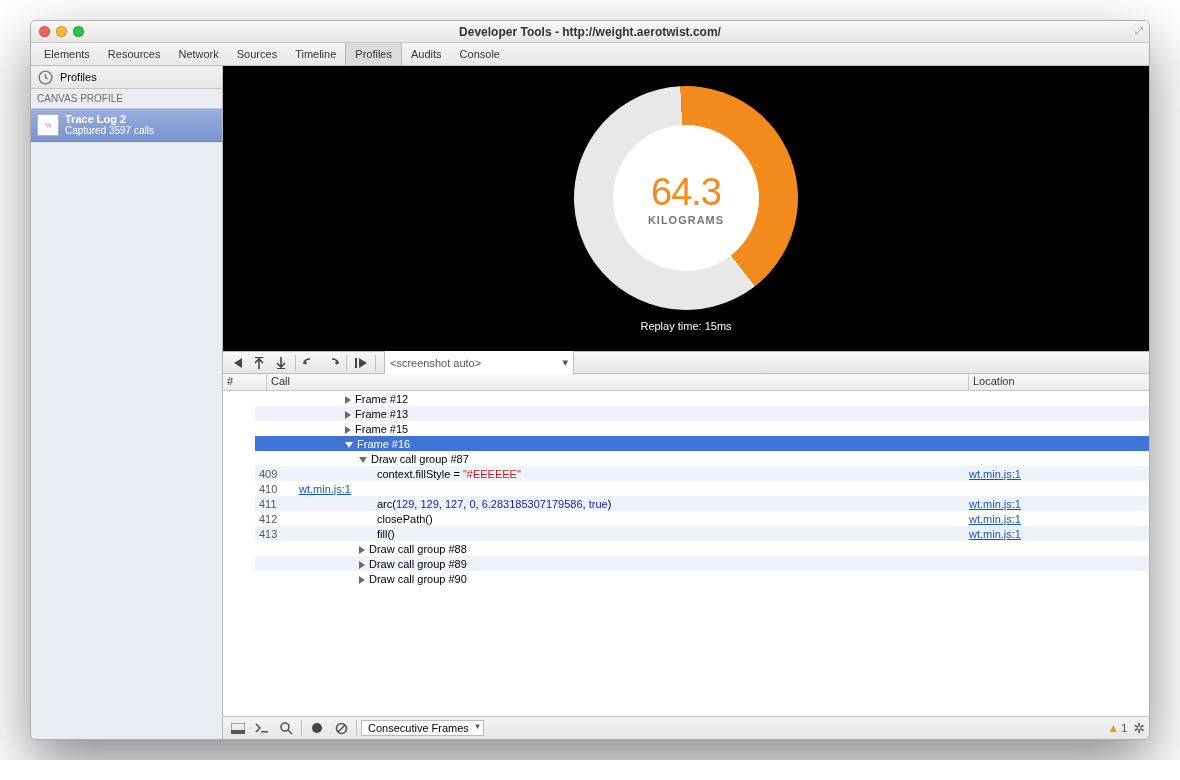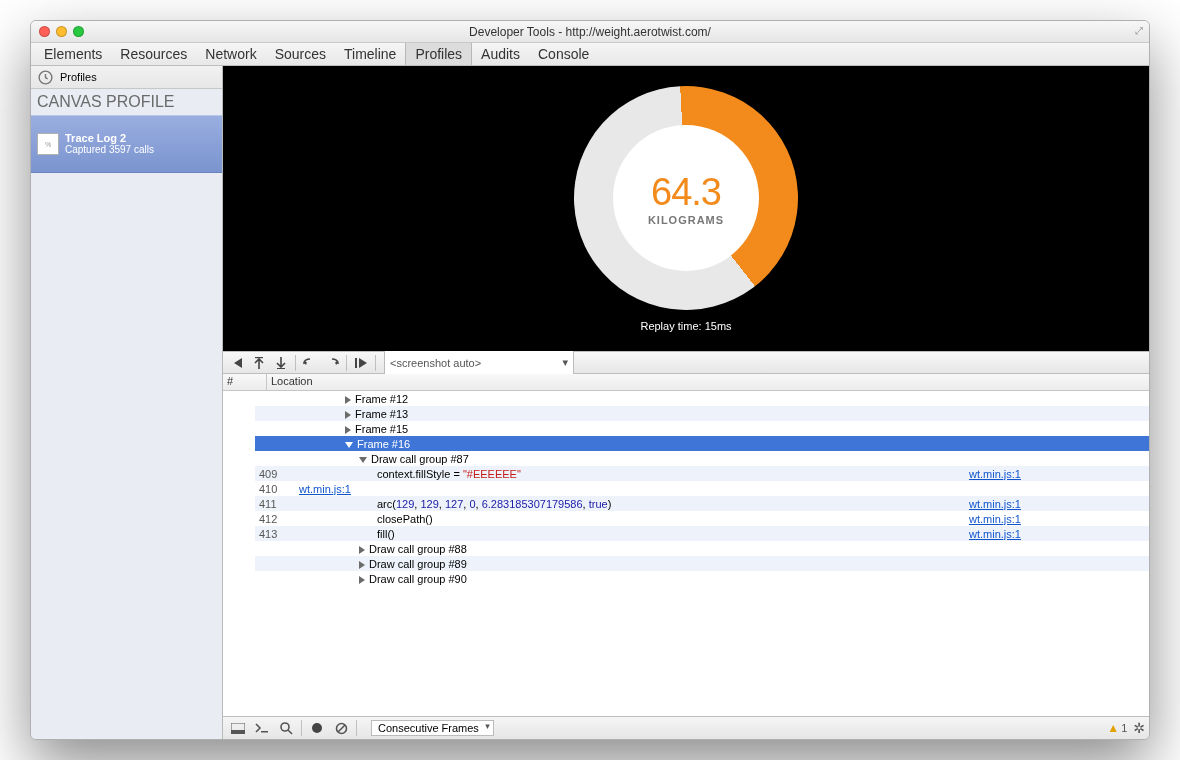--- a/index.html
+++ b/index.html
@@ -2,31 +2,31 @@
 <html><head>
 <meta charset="utf-8">
 <style>
 * { margin:0; padding:0; box-sizing:border-box; font-family:"Lucida Grande","Helvetica Neue",Arial,sans-serif; font-size:11px; }
 body { background:#fff; display:flex; justify-content:center; align-items:flex-start; padding:20px; }
 .window { width:1120px; height:720px; background:#ededed; border:1px solid #b0b0b0; border-radius:6px; box-shadow:0 25px 60px rgba(0,0,0,.45); display:flex; flex-direction:column; overflow:hidden; }
 .titlebar { height:22px; background:linear-gradient(#f7f7f7,#e6e6e6); border-bottom:1px solid #c8c8c8; display:flex; align-items:center; padding:0 8px; position:relative; }
 .traffic { display:flex; gap:6px; }
 .traffic span { width:11px; height:11px; border-radius:50%; border:1px solid rgba(0,0,0,.2); }
 .tl-close{background:#ff5f57}.tl-min{background:#febc2e}.tl-max{background:#28c840}
-.title { position:absolute; left:0; right:0; text-align:center; font-size:12px; color:#333; }
+.title { position:absolute; left:0; right:0; text-align:center; font-size:12px; color:#333;font-weight:bold; }
 .maximize-icon { position:absolute; right:6px; top:4px; color:#888; font-size:10px; }
 .tabbar { height:23px; background:linear-gradient(#f5f5f5,#e8e8e8); border-bottom:1px solid #bdbdbd; display:flex; align-items:stretch; padding-left:4px; }
-.tab { padding:0 9px; display:flex; align-items:center; font-size:14px; color:#333; cursor:default; }
+.tab { padding:0 9px; display:flex; align-items:center; font-size:11px; color:#333; cursor:default; }
 .tab.active { background:#dcdcdc; border-left:1px solid #b8b8b8; border-right:1px solid #b8b8b8; }
 .body { flex:1; display:flex; min-height:0; }
 .sidebar { width:192px; background:#e9edf3; border-right:1px solid #b9b9b9; display:flex; flex-direction:column; }
 .side-header { height:23px; display:flex; align-items:center; gap:6px; padding:0 6px; border-bottom:1px solid #c7c7c7; background:linear-gradient(#f2f2f2,#e7e7e7); }
 .clock-icon { width:17px; height:17px; }
-.side-group-label { padding:4px 6px; font-size:16px; color:#6a6a6a; }
-.side-item { display:flex; align-items:center; gap:6px; padding:16px 6px; background:linear-gradient(#9aaee0,#7a94cf); color:#fff; border-top:1px solid #b7c5e6; border-bottom:1px solid #6a83be; }
+.side-group-label { padding:4px 6px; font-size:10px; color:#6a6a6a; }
+.side-item { display:flex; align-items:center; gap:6px; padding:4px 6px; background:linear-gradient(#9aaee0,#7a94cf); color:#fff; border-top:1px solid #b7c5e6; border-bottom:1px solid #6a83be; }
 .side-item .file-icon { width:22px; height:22px; background:#fff; border:1px solid #b0b0b0; display:flex; align-items:center; justify-content:center; font-size:7px; color:#999; }
 .side-item .lines { line-height:12px; }
 .main { flex:1; display:flex; flex-direction:column; min-width:0; }
 .canvas-area { height:285px; background:#000; display:flex; flex-direction:column; align-items:center; justify-content:center; color:#fff; position:relative; }
 .gauge { width:224px; height:224px; border-radius:50%; background:conic-gradient(#f28b1c 0deg 145deg,#e8e8e8 145deg 360deg); display:flex; align-items:center; justify-content:center; transform:rotate(-3deg); }
 .gauge-inner { width:146px; height:146px; border-radius:50%; background:#fff; display:flex; flex-direction:column; align-items:center; justify-content:center; transform:rotate(3deg); }
 .gauge-value { font-size:38px; font-weight:300; color:#f28b1c; letter-spacing:-1px; }
 .gauge-unit { font-size:11px; color:#777; letter-spacing:1px; font-weight:600; }
 .replay { margin-top:10px; font-size:11px; font-weight:normal; }
 .toolbar2 { height:23px; background:linear-gradient(#f8f8f8,#e6e6e6); border-top:1px solid #bdbdbd; border-bottom:1px solid #bdbdbd; display:flex; align-items:center; padding:0 4px; gap:2px; }
@@ -50,21 +50,21 @@
 .disc.open{border-width:6px 4px 0 4px;border-color:#6b6b6b transparent transparent transparent}
 .row.selected .disc.open{border-color:#fff transparent transparent transparent}
 .ind1{padding-left:46px}.ind2{padding-left:60px}.ind3{padding-left:78px}
 .token-num{color:#1a1aa6}.token-str{color:#c41a16}
 .footer { height:23px; background:linear-gradient(#f5f5f5,#e6e6e6); border-top:1px solid #bdbdbd; display:flex; align-items:center; padding:0 4px; gap:2px; }
 .footer .right{margin-left:auto;display:flex;align-items:center;gap:6px}
 .warn-badge { display:flex; align-items:center; gap:2px; color:#555; }
 .warn-tri { color:#e2a100; font-size:12px; }
 .gear { font-size:14px; color:#555; }
 .fbtn { width:22px; height:18px; display:flex; align-items:center; justify-content:center; color:#444; }
-.fdrop { border:1px solid #bbb; padding:1px 14px 1px 6px; background:#fff; position:relative;margin-left:10px; }
+.fdrop { border:1px solid #bbb; padding:1px 14px 1px 6px; background:#fff; position:relative; }
 .fdrop::after { content:"▾"; position:absolute; right:3px; top:0; font-size:9px; color:#555; }
 svg{display:block}
 </style>
 </head>
 <body>
 
 <div class="window">
 
   <div class="titlebar">
     <div class="traffic">
@@ -159,20 +159,21 @@
           </div>
         <div class="tdiv"></div>
         <div class="dropdown">
           <span>&lt;screenshot auto&gt;</span>
             <span>▾</span>
         </div>
       </div>
 
       <div class="table-head">
         <div class="th th-num">#</div>
+        <div class="th th-call">Call</div>
         <div class="th th-loc">Location</div>
       </div>
 
       <div class="rows" id="rows">
           <div class="row">
             <div class="cell-num"></div>
             <div class="cell-call"><span class="ind1"><span class="disc"></span>Frame #12</span></div>
             <div class="cell-loc"></div>
           </div>
           <div class="row">

